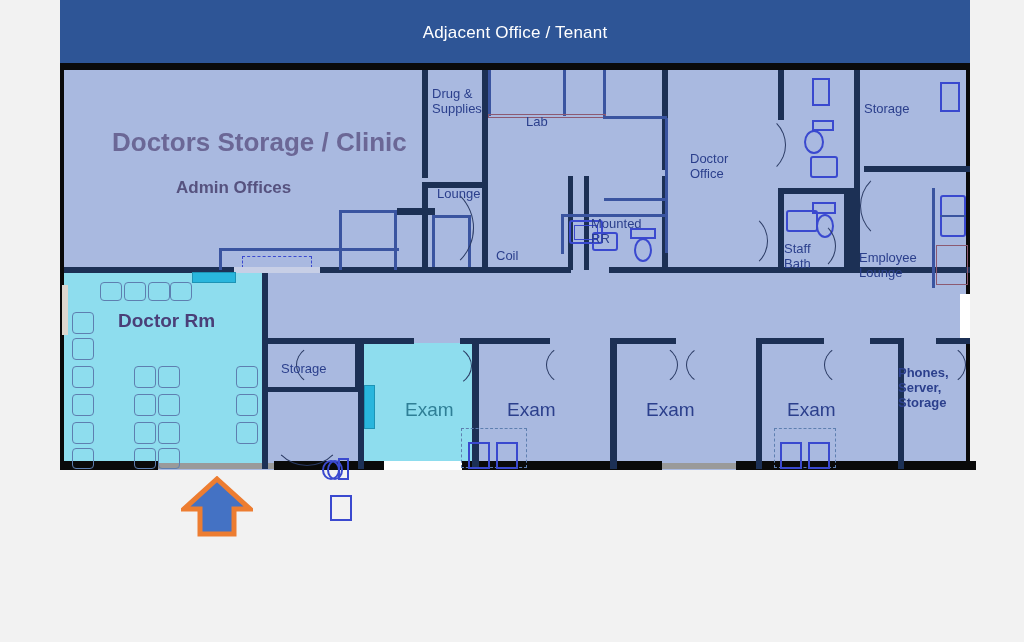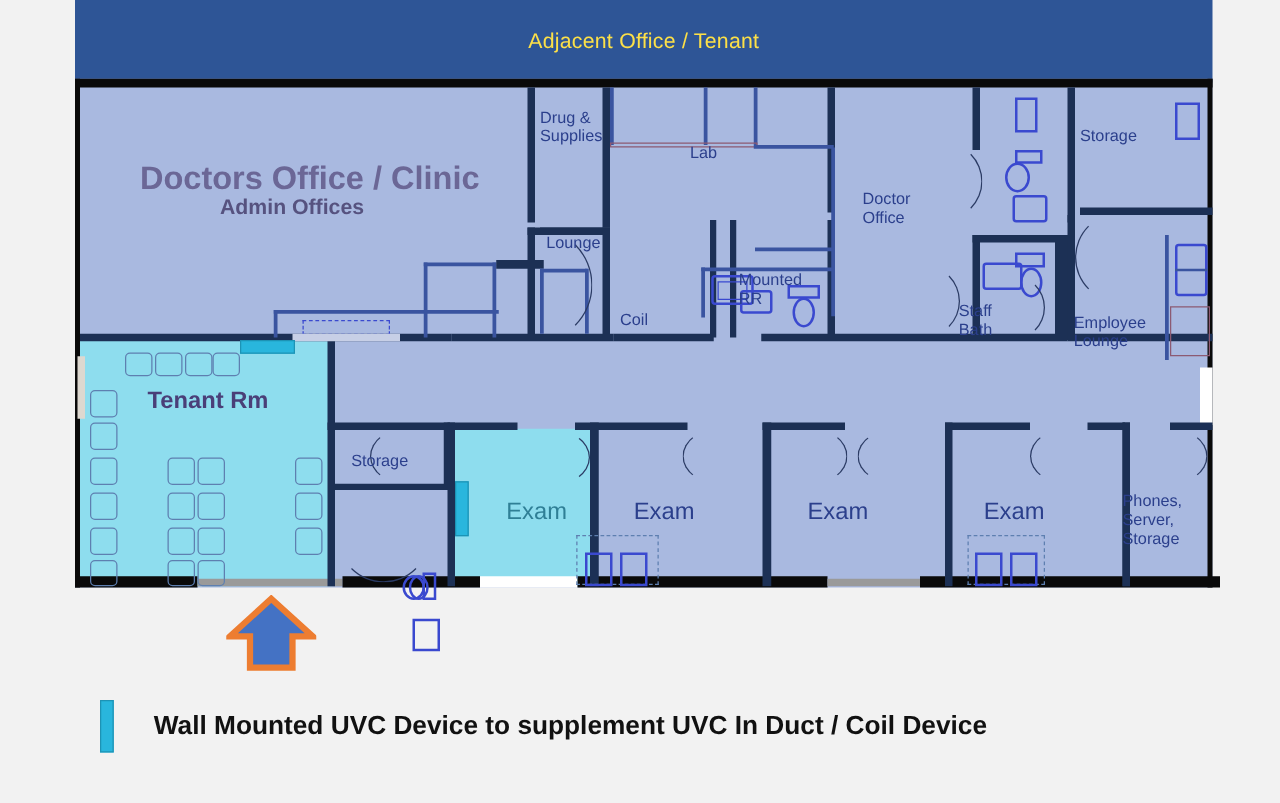--- a/index.html
+++ b/index.html
@@ -12,21 +12,21 @@
   }
   #stage { position: relative; width: 1024px; height: 642px; background:#f2f2f2; }
 
   
   .banner {
     position: absolute; left: 60px; top: 0; width: 910px; height: 66px;
     background: #2e5596;
     display: flex; align-items: center; justify-content: center;
   }
   .banner-text {
-    color: #fde047; font-size: 17px; letter-spacing: .2px;
+    color: #ffffff; font-size: 17px; letter-spacing: .2px;
     font-family: "Liberation Sans", sans-serif;
   }
 
   
   .plan {
     position: absolute; left: 60px; top: 63px; width: 910px; height: 407px;
     background: #a9b9e0;
     border-top: 7px solid #0a0a0a;
     border-bottom: 0;
     border-left: 4px solid #0a0a0a;
@@ -254,55 +254,51 @@
       <div class="chair" style="left:70px; top:378px; width:22px; height:21px;"></div>
       <div class="chair" style="left:94px; top:378px; width:22px; height:21px;"></div>
 
       <div class="chair" style="left:172px; top:296px; width:22px; height:22px;"></div>
       <div class="chair" style="left:172px; top:324px; width:22px; height:22px;"></div>
       <div class="chair" style="left:172px; top:352px; width:22px; height:22px;"></div>
 
       <div class="uvc" style="left:128px; top:202px; width:44px; height:11px;"></div>
       <div class="uvc" style="left:300px; top:315px; width:11px; height:44px;"></div>
 
-      <div class="lbl big" style="left:48px; top:57px;">Doctors Office / Clinic</div>
-      <div class="lbl sub" style="left:112px; top:88px;">Admin Offices</div>
-
-      <div class="lbl wait" style="left:54px; top:243px;">Tenant Rm</div>
+      <div class="lbl big" style="left:48px; top:57px;">Doctors Storage / Clinic</div>
+      <div class="lbl sub" style="left:112px; top:110px;">Admin Offices</div>
+
+      <div class="lbl wait" style="left:54px; top:243px;">Doctor Rm</div>
       <div class="lbl" style="left:368px; top:16px;">Drug &amp;
 Supplies</div>
-      <div class="lbl" style="left:488px; top:44px;">Lab</div>
+      <div class="lbl" style="left:462px; top:44px;">Lab</div>
       <div class="lbl" style="left:373px; top:116px;">Lounge</div>
       <div class="lbl" style="left:432px; top:178px;">Coil</div>
       <div class="lbl" style="left:527px; top:146px;">Mounted
 RR</div>
       <div class="lbl" style="left:626px; top:81px;">Doctor
 Office</div>
-      <div class="lbl" style="left:703px; top:171px;">Staff
+      <div class="lbl" style="left:720px; top:171px;">Staff
 Bath</div>
       <div class="lbl" style="left:800px; top:31px;">Storage</div>
       <div class="lbl" style="left:795px; top:180px;">Employee
 Lounge</div>
       <div class="lbl" style="left:217px; top:291px;">Storage</div>
 
       <div class="lbl exam cyan" style="left:341px; top:332px;">Exam</div>
       <div class="lbl exam" style="left:443px; top:332px;">Exam</div>
       <div class="lbl exam" style="left:582px; top:332px;">Exam</div>
       <div class="lbl exam" style="left:723px; top:332px;">Exam</div>
-      <div class="lbl" style="left:834px; top:323px;">Phones,
+      <div class="lbl" style="left:834px; top:295px;font-weight:bold;">Phones,
 Server,
 Storage</div>
 
     </div>
   </div>
 
   <div class="arrow">
     <svg width="72" height="62" viewBox="0 0 72 62">
       <polygon points="36,3 69,33 53,33 53,58 19,58 19,33 3,33" fill="#4472c4" stroke="#ed7d31" stroke-width="5" stroke-linejoin="miter"></polygon>
     </svg>
   </div>
 
-  <div class="legend">
-    <div class="legend-swatch"></div>
-    <div class="legend-text">Wall Mounted UVC Device to supplement UVC In Duct / Coil Device</div>
-  </div>
 
 </div>
 
 </body></html>

